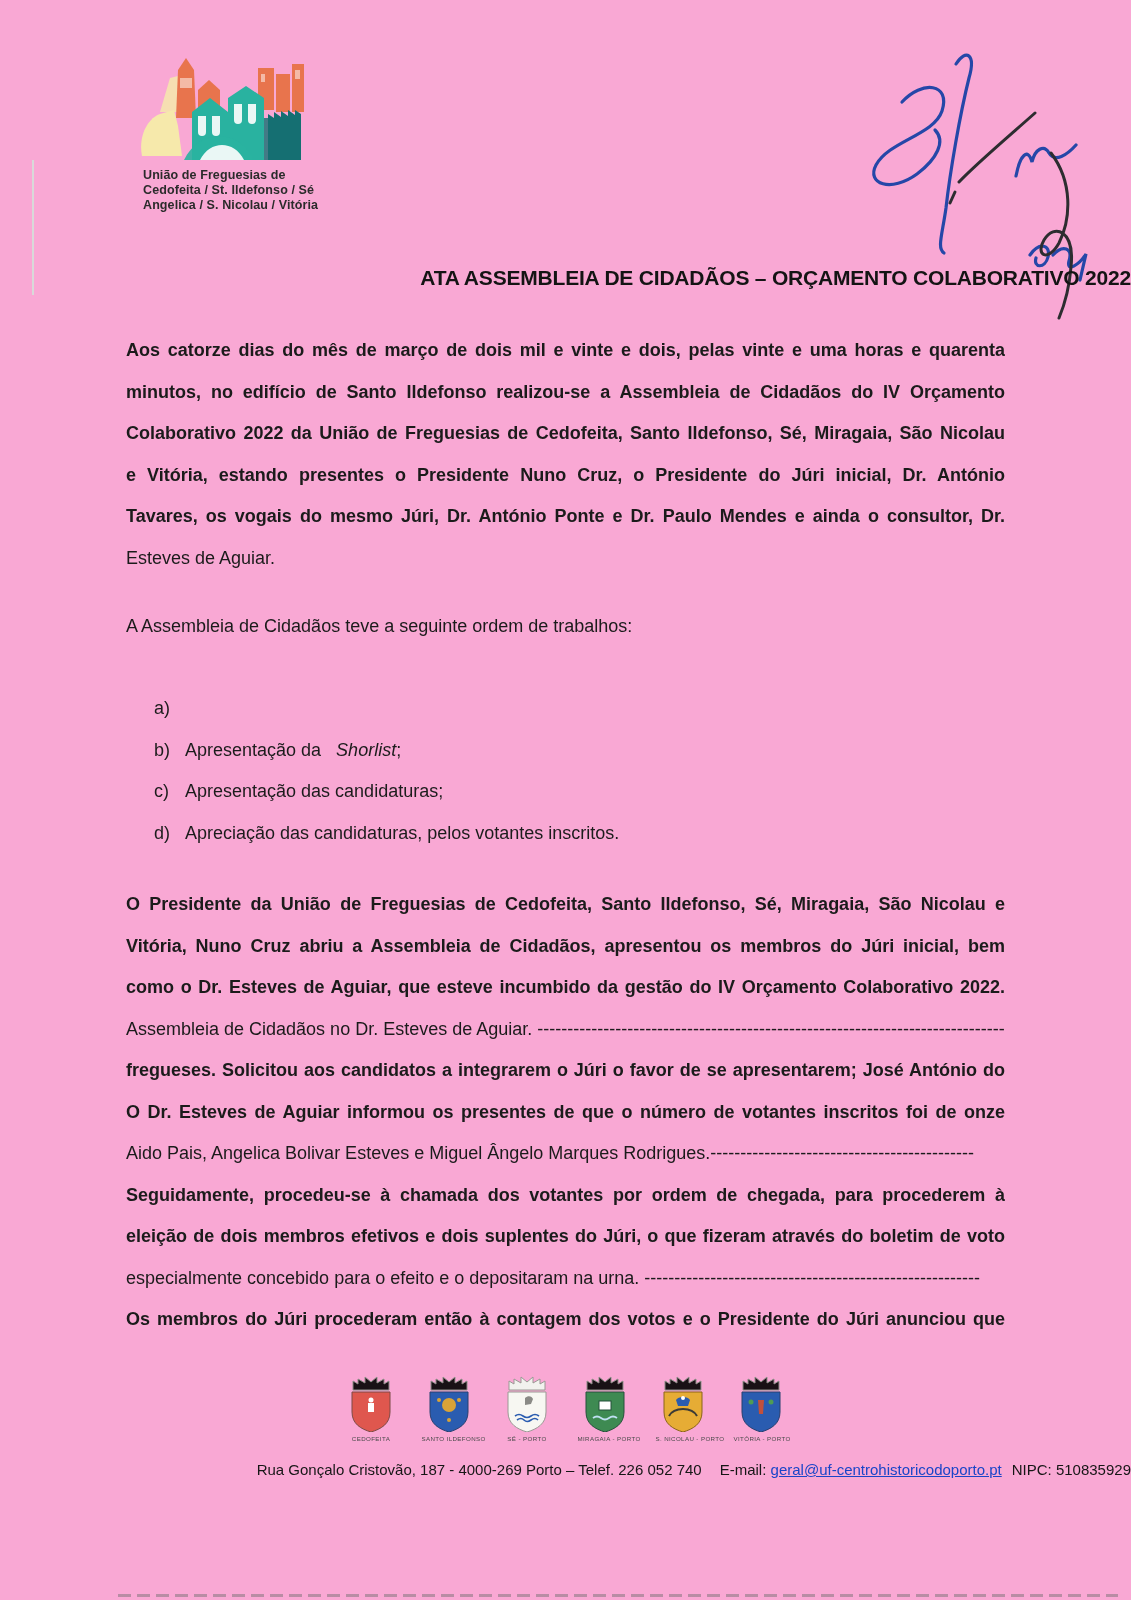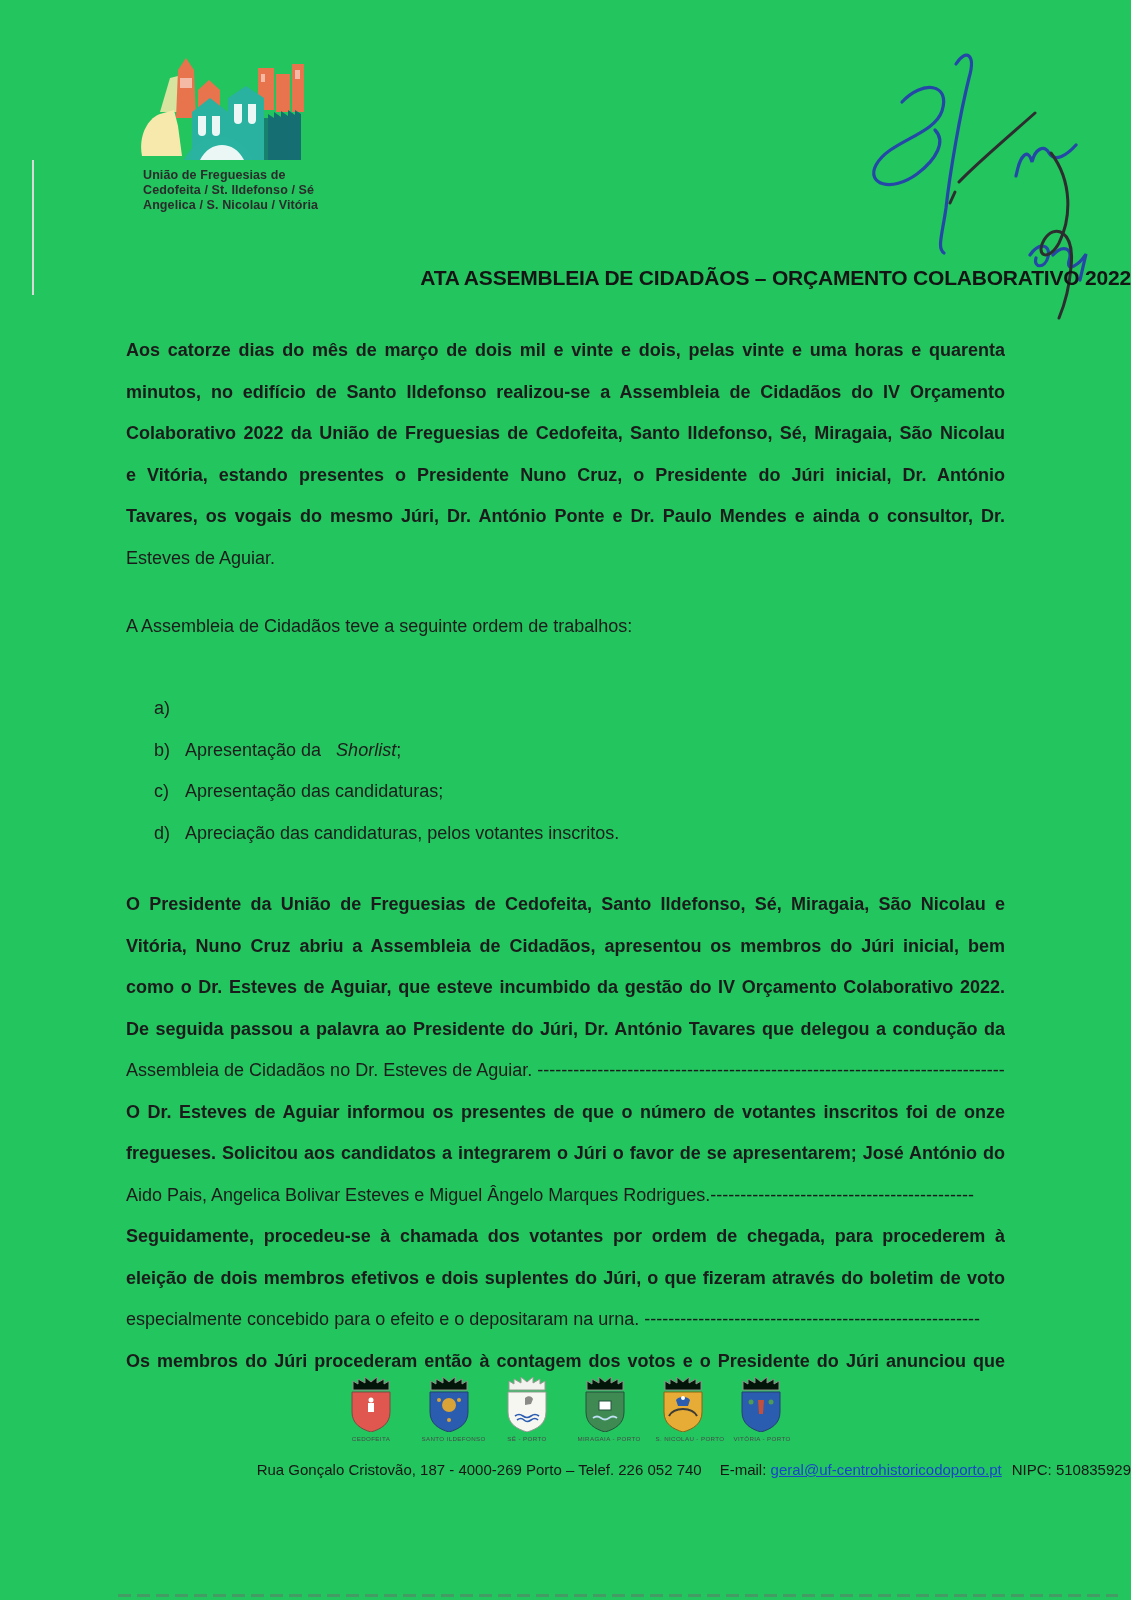--- a/index.html
+++ b/index.html
@@ -1,17 +1,17 @@
 <!DOCTYPE html>
 <html><head>
 <meta charset="utf-8">
 <style>
   html,body{margin:0;padding:0;background:#ffffff;}
   .page{
-    position:relative;width:1131px;height:1600px;background:#22c55e;
+    position:relative;width:1131px;height:1600px;background:#f9a8d4;
     font-family:"Liberation Sans",sans-serif;color:#1c1c1c;overflow:hidden;
   }
   
   .logo-art{position:absolute;left:140px;top:56px;}
   .org-name{position:absolute;left:143px;top:168px;font-size:12.5px;font-weight:bold;
     line-height:15px;color:#2b2b2b;letter-spacing:.1px;}
   .signatures{position:absolute;left:838px;top:22px;}
   .doc-title{position:absolute;left:0;top:266px;width:100%;text-align:right;
     font-weight:bold;font-size:21px;color:#141414;letter-spacing:-.2px;}
   
@@ -131,24 +131,23 @@
     <div class="agenda-item">
       <span class="agenda-marker">d)</span>
       <span>Apreciação das candidaturas, pelos votantes inscritos.</span>
     </div>
   </div>
 
   <div class="block" style="top:884px">
     <div class="line fill">O Presidente da União de Freguesias de Cedofeita, Santo Ildefonso, Sé, Miragaia, São Nicolau e</div>
     <div class="line fill">Vitória, Nuno Cruz abriu a Assembleia de Cidadãos, apresentou os membros do Júri inicial, bem</div>
     <div class="line fill">como o Dr. Esteves de Aguiar, que esteve incumbido da gestão do IV Orçamento Colaborativo 2022.</div>
-    <div class="line fill">De seguida passou a palavra ao Presidente do Júri, Dr. António Tavares que delegou a condução da</div>
     <div class="line">Assembleia de Cidadãos no Dr. Esteves de Aguiar. ------------------------------------------------------------------------------</div>
+    <div class="line fill">fregueses. Solicitou aos candidatos a integrarem o Júri o favor de se apresentarem; José António do</div>
     <div class="line fill">O Dr. Esteves de Aguiar informou os presentes de que o número de votantes inscritos foi de onze</div>
-    <div class="line fill">fregueses. Solicitou aos candidatos a integrarem o Júri o favor de se apresentarem; José António do</div>
     <div class="line">Aido Pais, Angelica Bolivar Esteves e Miguel Ângelo Marques Rodrigues.--------------------------------------------</div>
     <div class="line fill">Seguidamente, procedeu-se à chamada dos votantes por ordem de chegada, para procederem à</div>
     <div class="line fill">eleição de dois membros efetivos e dois suplentes do Júri, o que fizeram através do boletim de voto</div>
     <div class="line">especialmente concebido para o efeito e o depositaram na urna. --------------------------------------------------------</div>
     <div class="line fill">Os membros do Júri procederam então à contagem dos votos e o Presidente do Júri anunciou que</div>
   </div>
 
   <div class="crest-row">
 
     <div class="crest">

